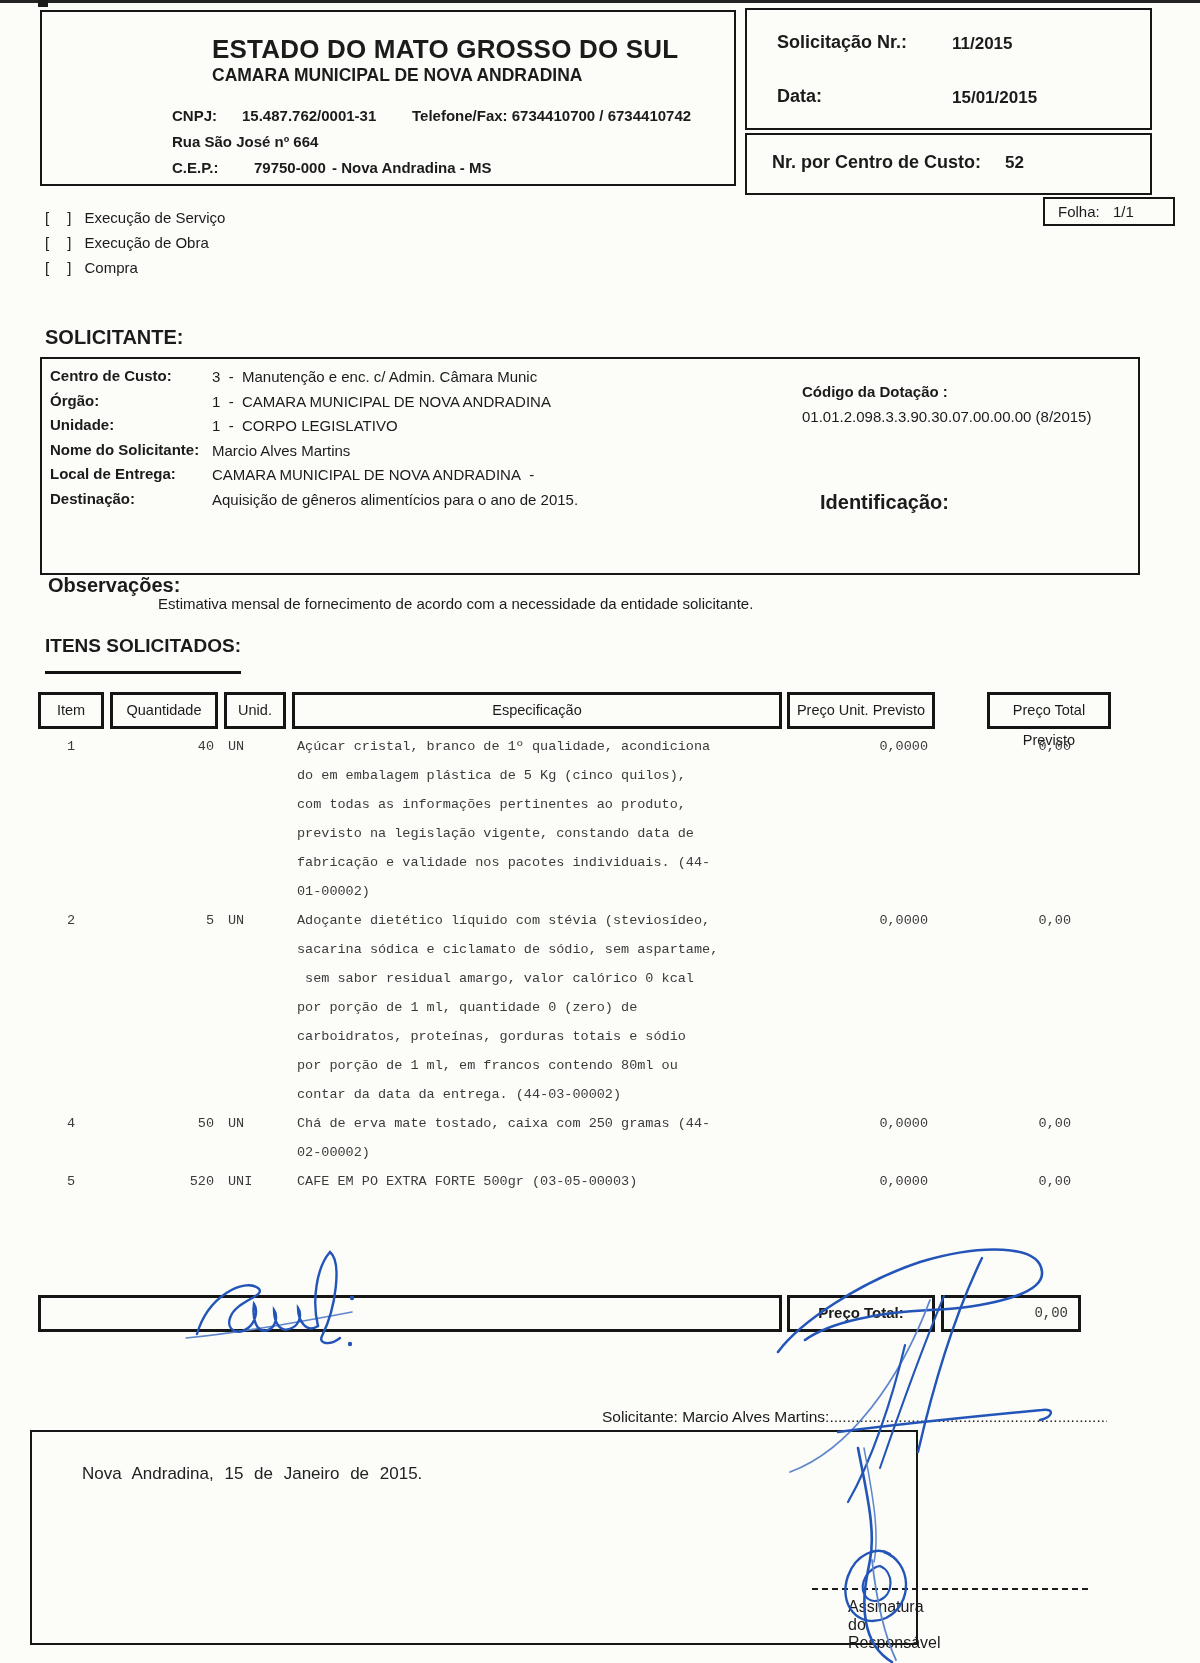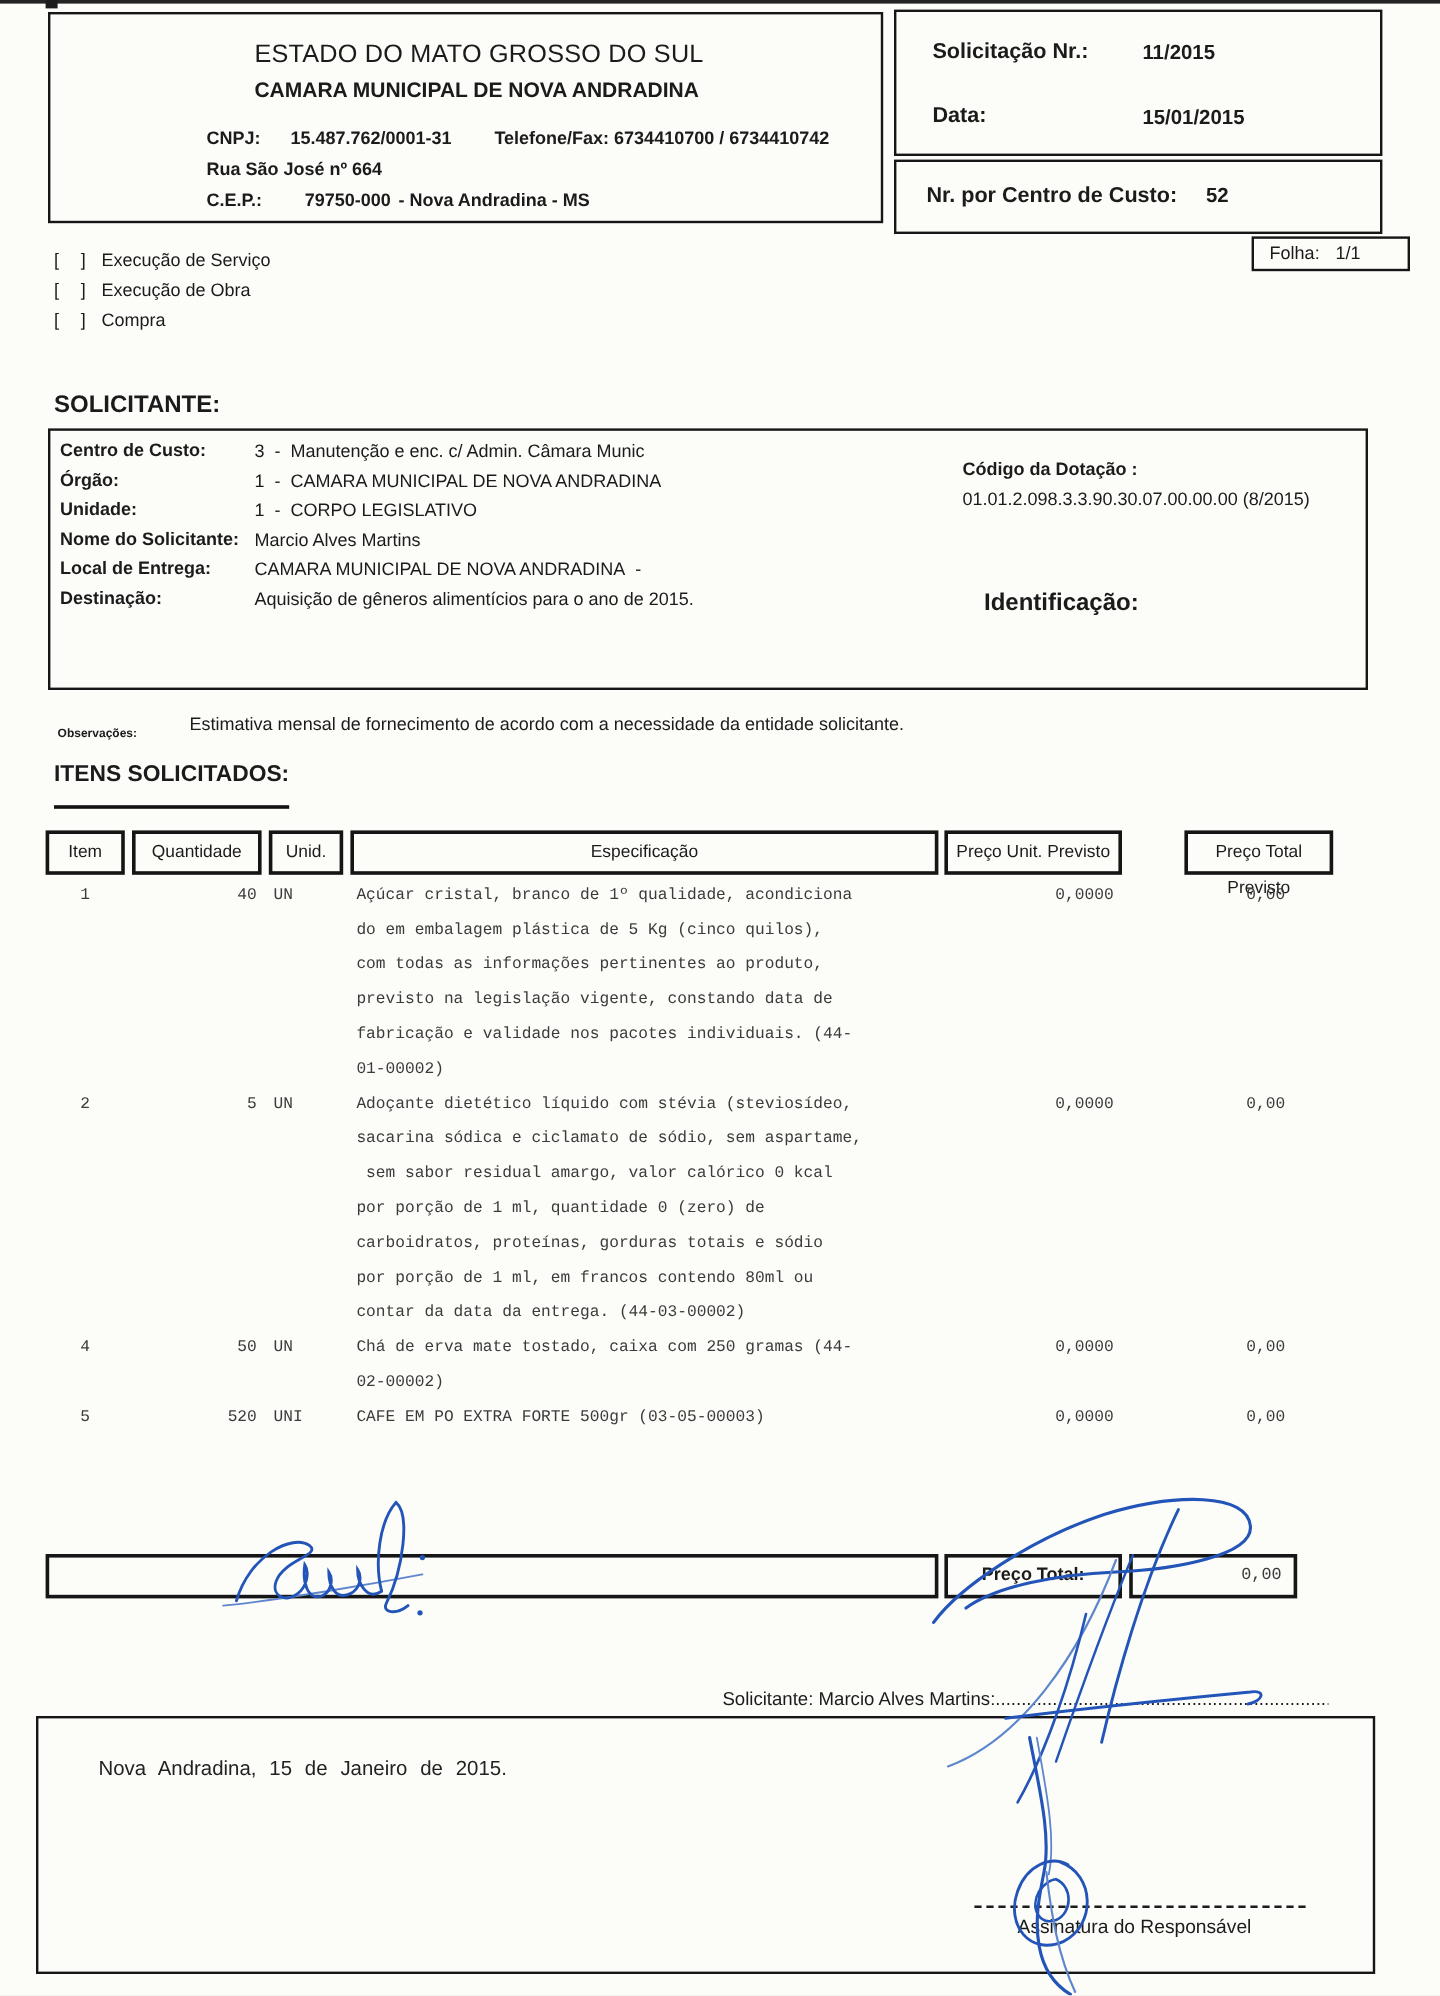--- a/index.html
+++ b/index.html
@@ -11,21 +11,21 @@
   }
   .abs{position:absolute;}
   .bx{position:absolute;border:2.5px solid #161616;box-sizing:border-box;background:transparent;}
   .b3{border-width:3px;}
   .bold{font-weight:bold;}
   .mono{font-family:"Liberation Mono","DejaVu Sans Mono",monospace;color:#3a3a3a;}
   
   .edge-top{position:absolute;left:0;top:0;width:1200px;height:3px;background:#242424;}
   .edge-nub{position:absolute;left:38px;top:0;width:10px;height:7px;background:#1c1c1c;}
   
-  .h-org1{left:170px;top:22px;font-size:21px;font-weight:normal;letter-spacing:.2px;}
+  .h-org1{left:170px;top:22px;font-size:26px;font-weight:bold;letter-spacing:.2px;}
   .h-org2{left:170px;top:53px;font-size:17.5px;font-weight:bold;}
   .h-line{font-size:15px;font-weight:bold;}
   
   .rh-label{font-size:18px;font-weight:bold;}
   .rh-val{font-size:17px;font-weight:bold;}
   
   .cb-row{position:relative;height:25px;font-size:15px;white-space:nowrap;}
   .cb-box{letter-spacing:7px;margin-right:6px;}
   
   .doc-title{left:243px;top:246px;font-size:19.5px;font-weight:bold;word-spacing:7px;
@@ -143,21 +143,21 @@
   <div class="sol-row">
     <span class="sol-label">Destinação:</span>
     <span class="sol-value">Aquisição de gêneros alimentícios para o ano de 2015.</span>
   </div>
 </div>
     <div class="abs" style="left:760px;top:24px;font-size:15px;font-weight:bold;">Código da Dotação :</div>
     <div class="abs" style="left:760px;top:49px;font-size:15px;">01.01.2.098.3.3.90.30.07.00.00.00 (8/2015)</div>
     <div class="abs" style="left:762px;top:132px;font-size:20px;font-weight:bold;margin-left:16px;">Identificação:</div>
   </div>
 
-  <div class="abs bold" style="left:48px;top:606px;font-size:10px;text-align:right;">Observações:</div>
+  <div class="abs bold" style="left:48px;top:574px;font-size:20px;text-align:right;">Observações:</div>
   <div class="abs" style="left:158px;top:595px;font-size:15px;">Estimativa mensal de fornecimento de acordo com a necessidade da entidade solicitante.</div>
 
   <div class="abs sec-title u" style="left:45px;top:635px;font-size:19px;">ITENS SOLICITADOS:</div>
 
   <div class="th" style="left:38px;width:66px;">Item</div>
   <div class="th" style="left:110px;width:108px;">Quantidade</div>
   <div class="th" style="left:224px;width:62px;">Unid.</div>
   <div class="th" style="left:292px;width:490px;">Especificação</div>
   <div class="th" style="left:787px;width:148px;">Preço Unit. Previsto</div>
   <div class="th" style="left:987px;width:124px;">Preço Total Previsto</div>
@@ -221,21 +221,21 @@
 </div>
 
   <div class="bx b3" style="left:38px;top:1295px;width:744px;height:37px;"></div>
   <div class="bx b3 total-label" style="left:787px;top:1295px;width:148px;height:37px;">Preço Total:</div>
   <div class="bx b3 total-value mono" style="left:941px;top:1295px;width:140px;height:37px;">0,00</div>
 
   <div class="abs sig-line" style="left:602px;top:1408px;width:505px;">
     <span>Solicitante: Marcio Alves Martins:</span><span>......................................................................</span>
   </div>
 
-  <div class="bx" style="left:30px;top:1430px;width:1116px;height:215px;">
+  <div class="bx" style="left:30px;top:1430px;width:888px;height:215px;">
     <div class="abs date-line" style="left:50px;top:32px;">Nova Andradina,  15  de  Janeiro  de  2015.</div>
     <div class="abs dash-line" style="left:780px;top:156px;width:276px;"></div>
     <div class="abs ass-label" style="left:816px;top:166px;">Assinatura do Responsável</div>
   </div>
 
   <svg class="sig" width="1200" height="1663" viewBox="0 0 1200 1663">
     <g stroke="#2355b8" fill="none" stroke-linecap="round">
       <path d="M186,1338 C230,1334 310,1320 352,1312" stroke-width="1.6" stroke="#5d86cc"></path>
       <path d="M197,1334 C208,1296 244,1278 258,1288 C268,1296 236,1300 230,1318 C226,1330 238,1336 248,1328 C256,1322 258,1310 254,1304 C252,1318 256,1334 268,1330 C276,1327 278,1316 274,1310 C274,1322 280,1334 292,1328 C300,1324 302,1314 298,1308 C298,1320 306,1334 318,1326" stroke-width="2.4"></path>
       <path d="M318,1326 C312,1302 316,1268 330,1252 C342,1262 336,1308 322,1336 C318,1344 330,1346 340,1338" stroke-width="2.4"></path>

